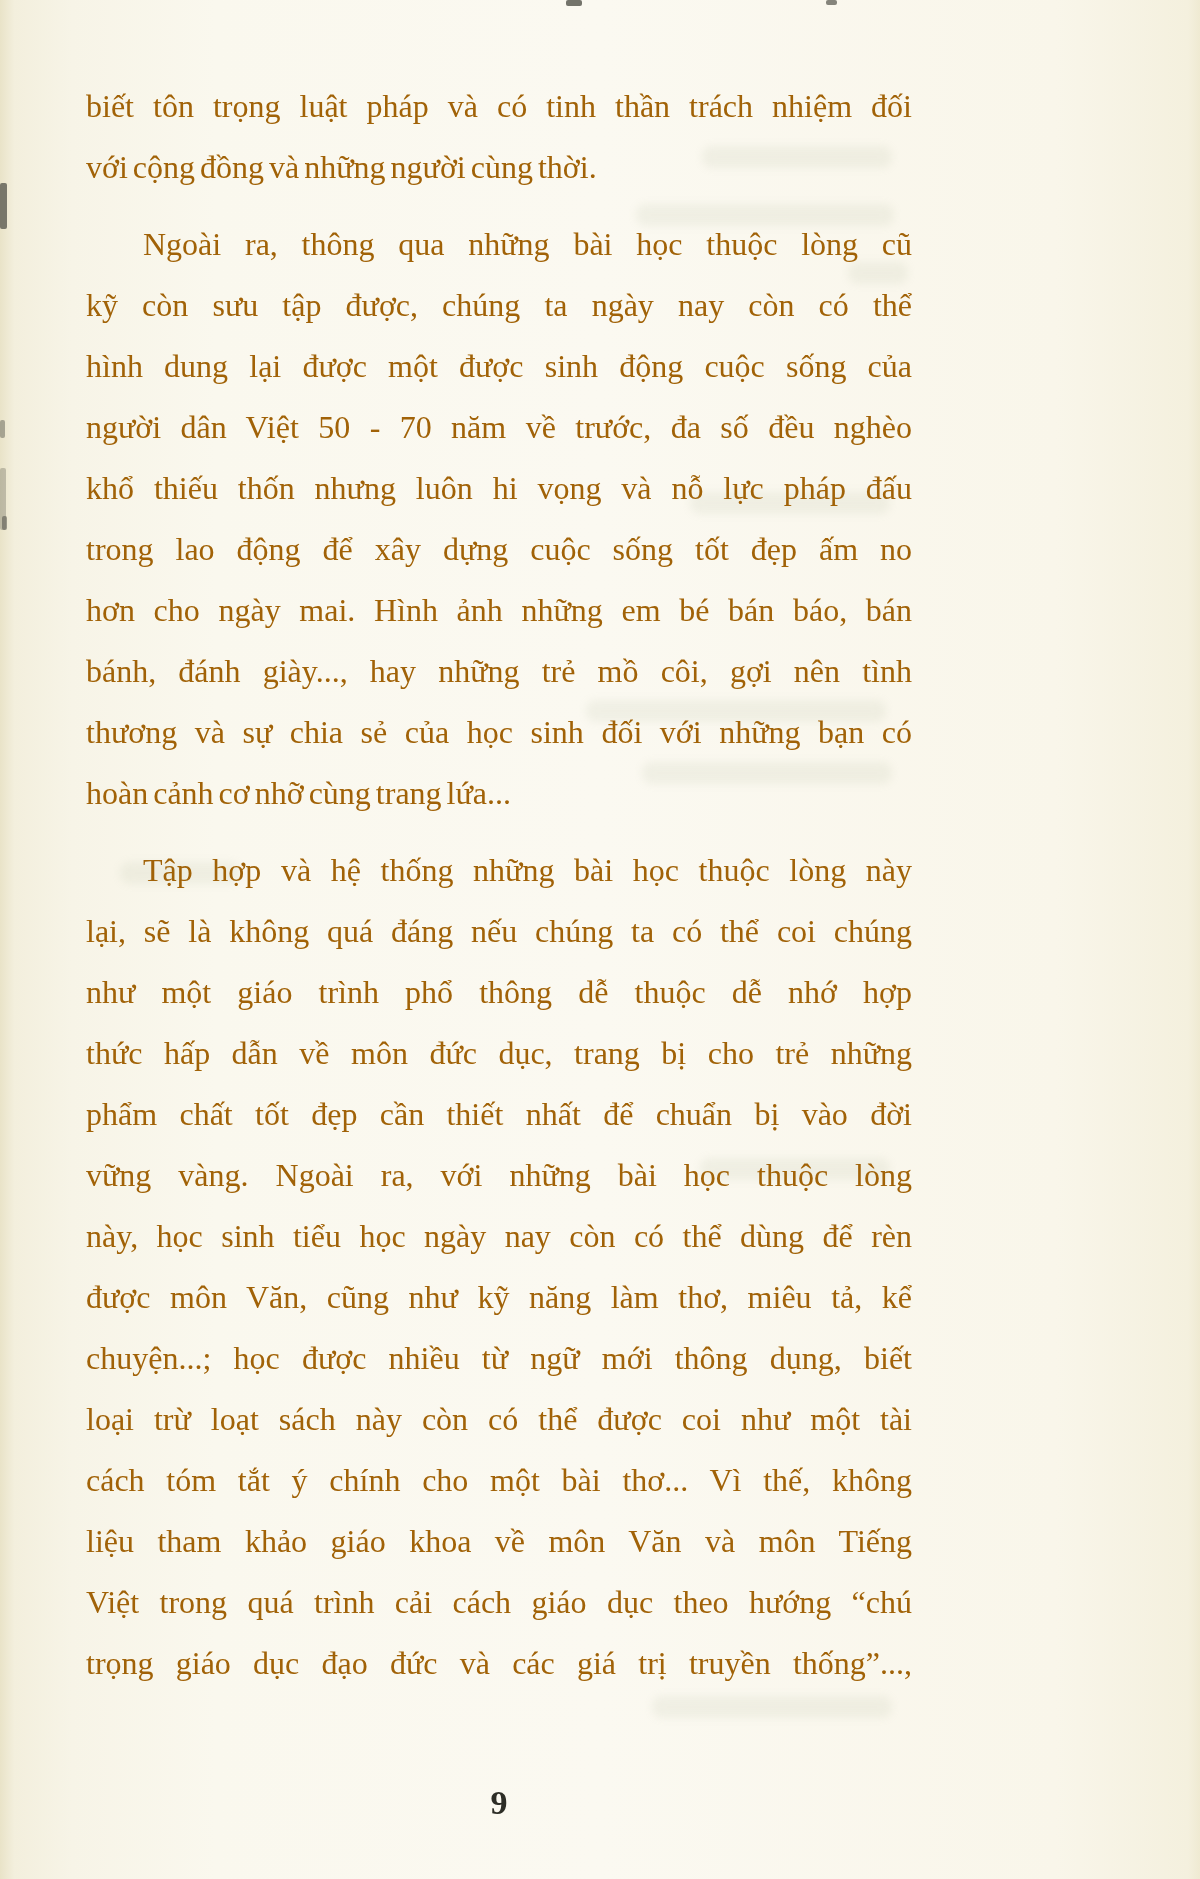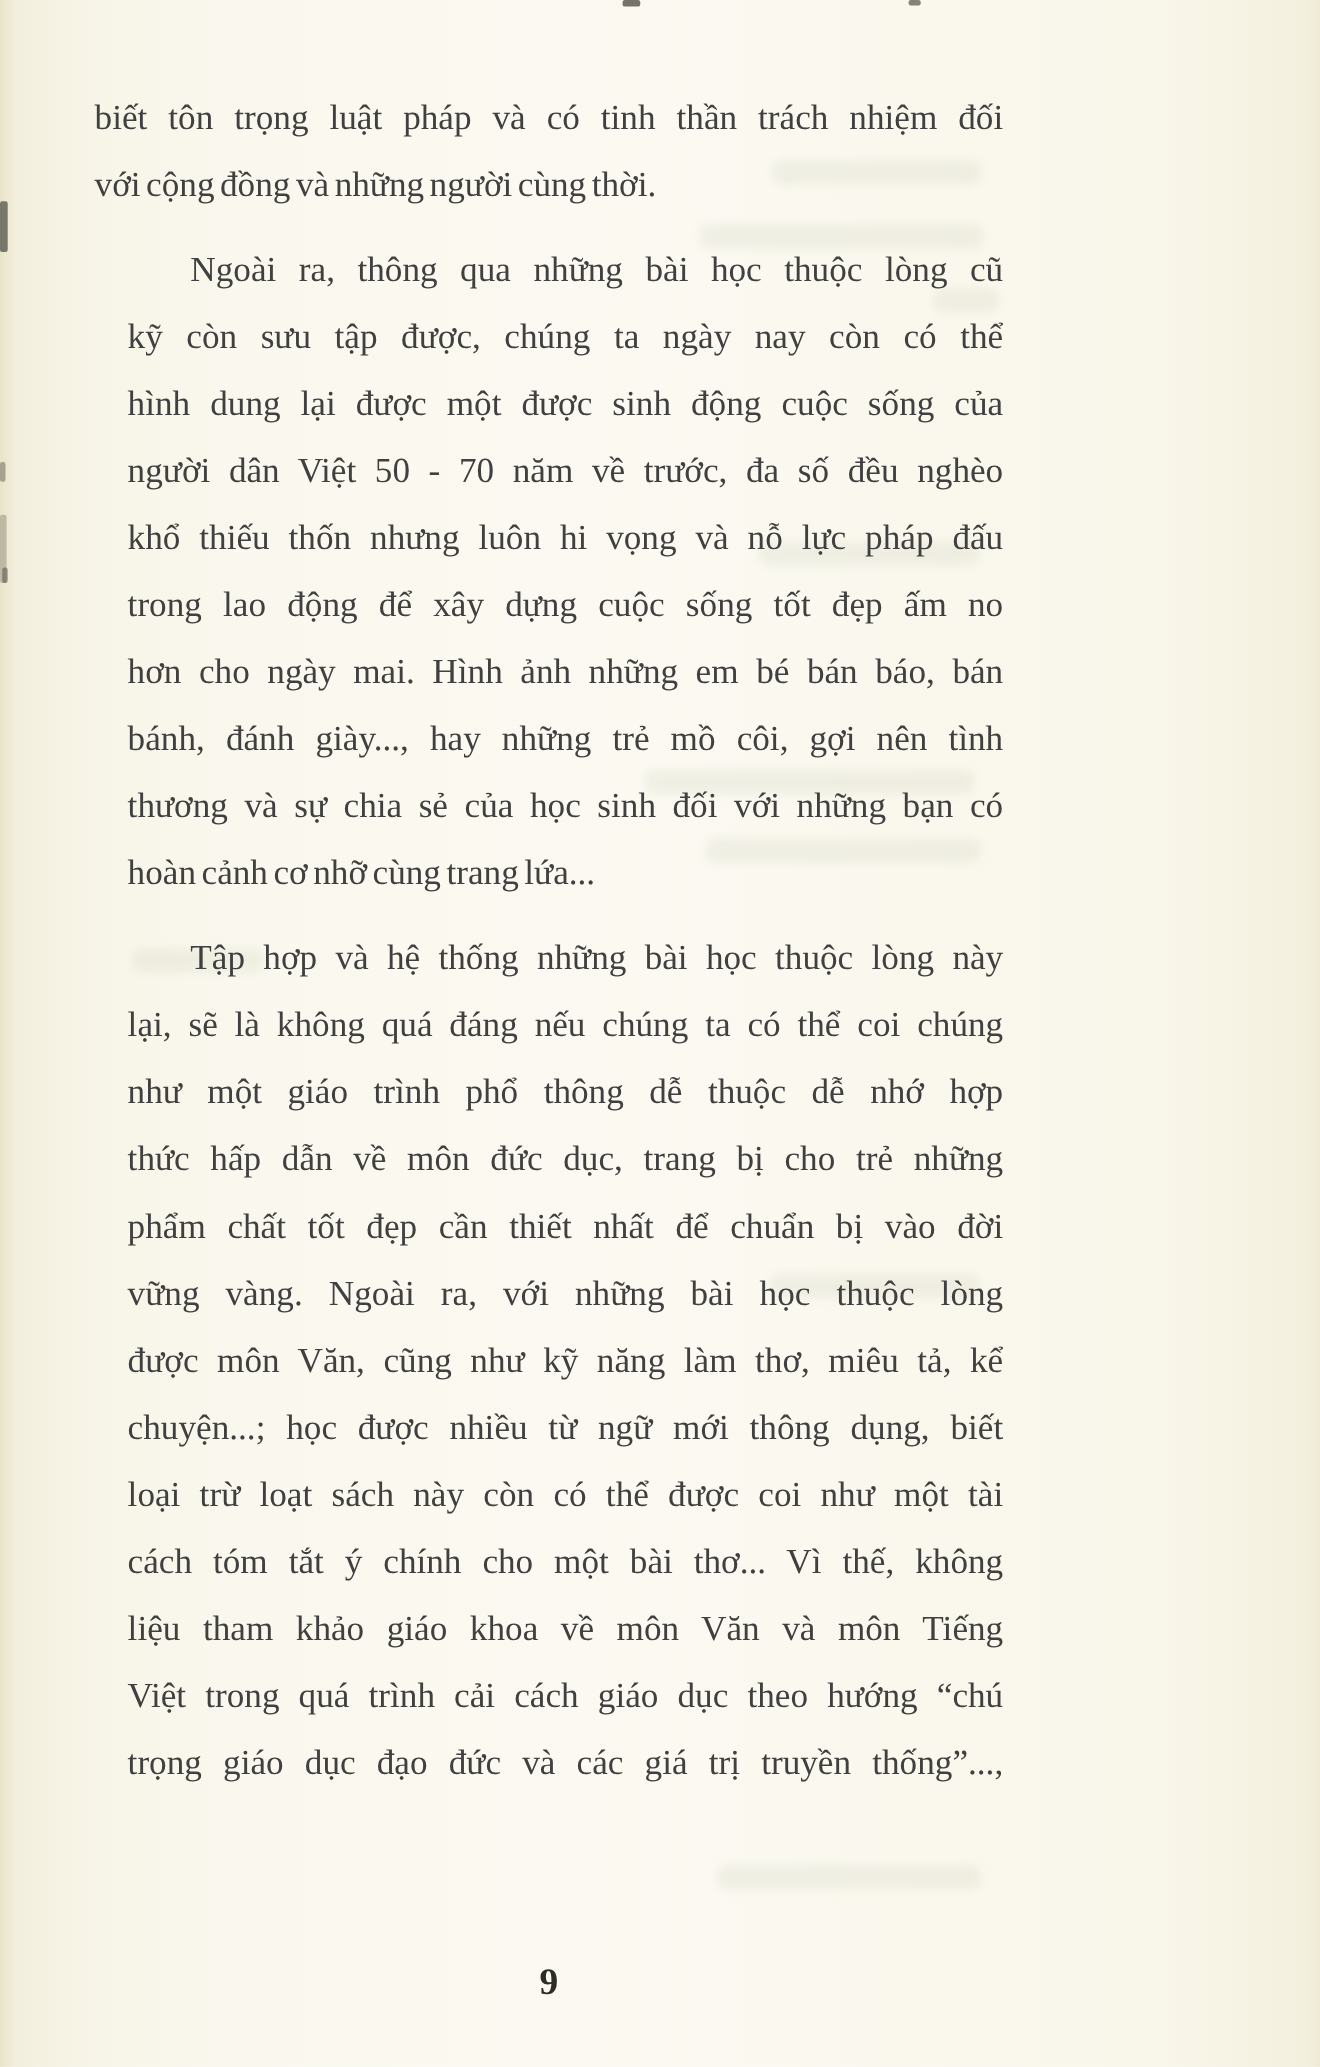--- a/index.html
+++ b/index.html
@@ -11,32 +11,32 @@
       linear-gradient(90deg,
         #e9e3c8 0%, #f3efdd 1.2%, #f7f4e7 6%,
         #faf8ee 18%, #fbf9f1 50%,
         #f9f6ea 88%, #f4f0de 99%, #efead2 100%);
     font-family: "Liberation Serif", "DejaVu Serif", serif;
   }
   .page-text {
     position: absolute;
     left: 86px; top: 76px;
     width: 826px;
-    color: #404040;
+    color: #a16207;
     font-size: 32px;
     word-spacing: -3px;
   }
   .line {
     line-height: 61px;
     text-align: justify;
     text-align-last: justify;
   }
   .line.left { text-align-last: left; }
   .para.indented .line:first-child { text-indent: 57px; }
-  .para + .para { margin-top: 16px; margin-left: 30px; }
+  .para + .para { margin-top: 16px; }
   .page-number {
     position: absolute;
     left: 86px; top: 1772px;
     width: 826px;
     text-align: center;
     font-size: 34px;
     line-height: 61px;
     color: #2d2d26;
     font-weight: bold;
   }
@@ -107,20 +107,21 @@
     <div class="line left">hoàn cảnh cơ nhỡ cùng trang lứa...</div>
   </div>
 
   <div class="para indented">
     <div class="line">Tập hợp và hệ thống những bài học thuộc lòng này</div>
     <div class="line">lại, sẽ là không quá đáng nếu chúng ta có thể coi chúng</div>
     <div class="line">như một giáo trình phổ thông dễ thuộc dễ nhớ hợp</div>
     <div class="line">thức hấp dẫn về môn đức dục, trang bị cho trẻ những</div>
     <div class="line">phẩm chất tốt đẹp cần thiết nhất để chuẩn bị vào đời</div>
     <div class="line">vững vàng. Ngoài ra, với những bài học thuộc lòng</div>
+    <div class="line">này, học sinh tiểu học ngày nay còn có thể dùng để rèn</div>
     <div class="line">được môn Văn, cũng như kỹ năng làm thơ, miêu tả, kể</div>
     <div class="line">chuyện...; học được nhiều từ ngữ mới thông dụng, biết</div>
     <div class="line">loại trừ loạt sách này còn có thể được coi như một tài</div>
     <div class="line">cách tóm tắt ý chính cho một bài thơ... Vì thế, không</div>
     <div class="line">liệu tham khảo giáo khoa về môn Văn và môn Tiếng</div>
     <div class="line">Việt trong quá trình cải cách giáo dục theo hướng “chú</div>
     <div class="line">trọng giáo dục đạo đức và các giá trị truyền thống”...,</div>
   </div>
 
 </div>

